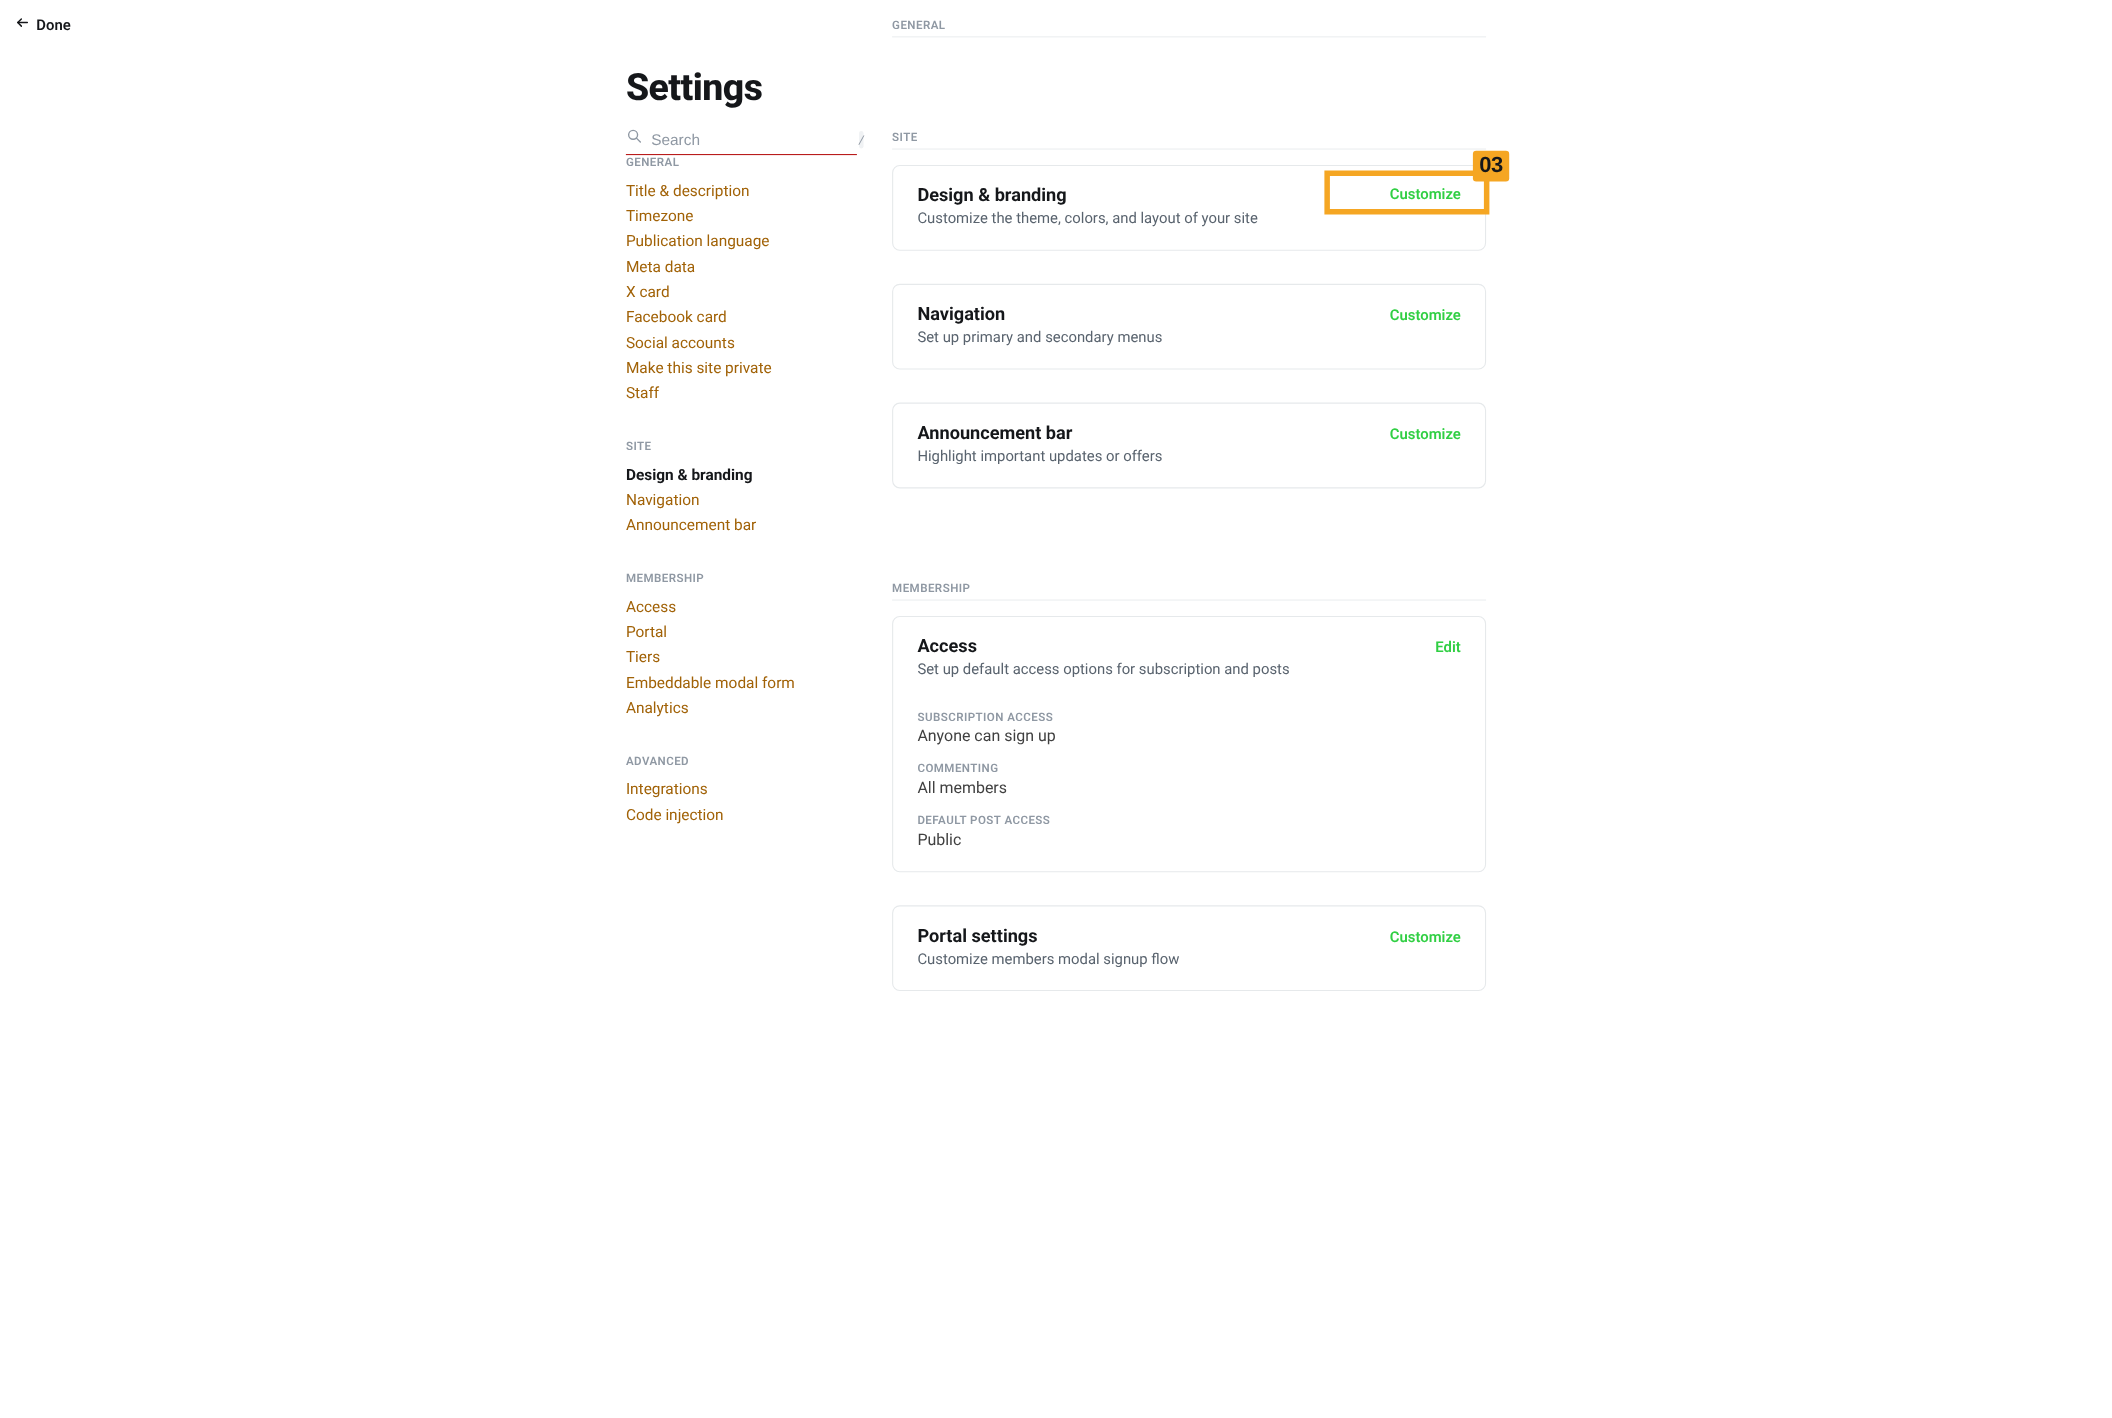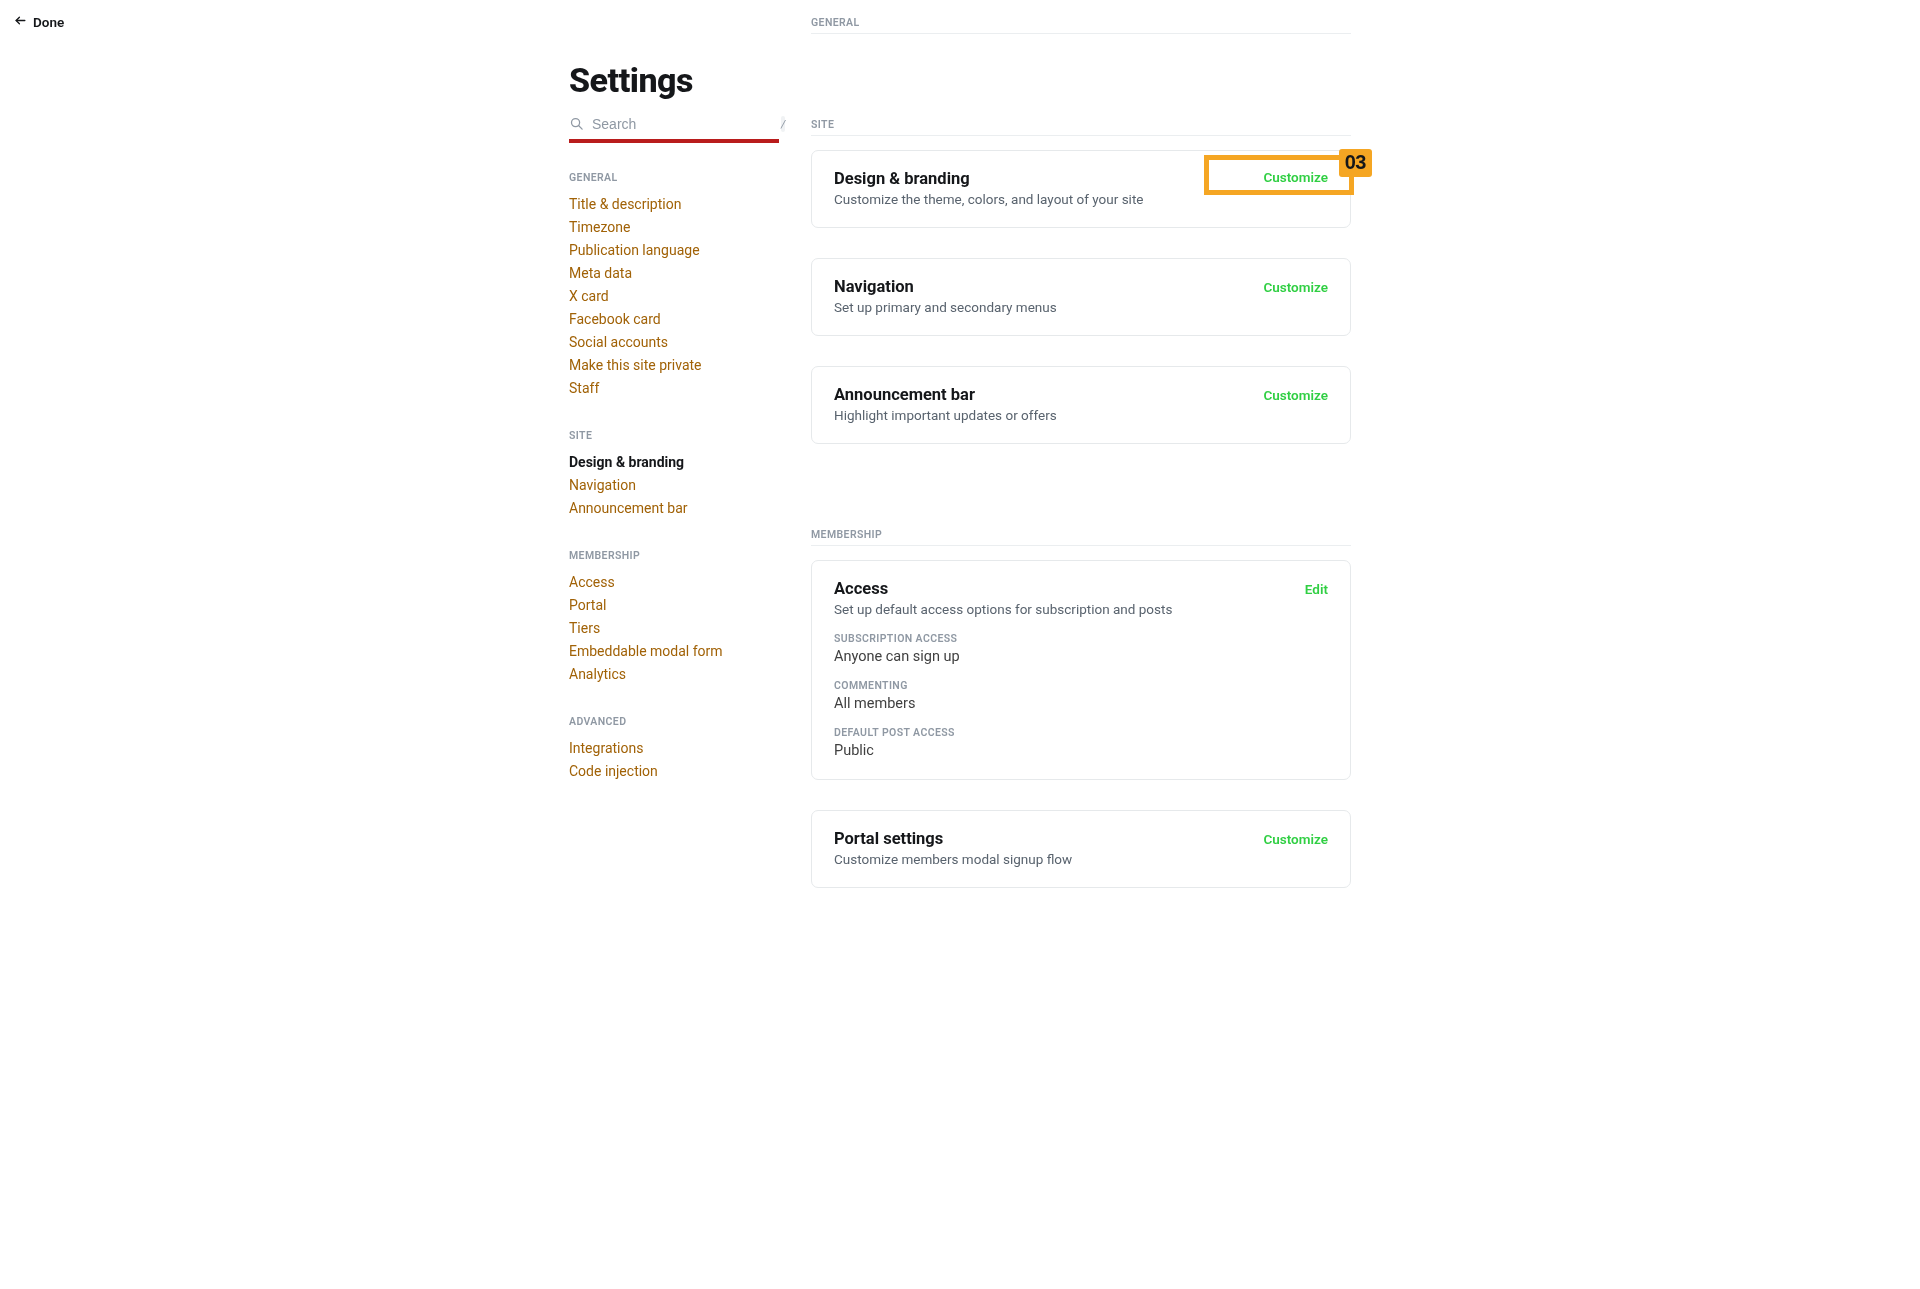--- a/index.html
+++ b/index.html
@@ -39,24 +39,23 @@
   
   .sidebar { width: 210px; flex: 0 0 210px; }
   .sidebar h1 {
     font-size: 34px;
     font-weight: 800;
     letter-spacing: -0.5px;
     margin-bottom: 12px;
   }
   .search-wrap {
     display: flex;
-    align-items: flex-start;
-    border-bottom: 4px solid #b91c1c;
+    align-items: flex-end;
+    border-bottom: 1px solid #b91c1c;
     padding: 4px 0 5px 0;
-    margin-bottom: 28px;
     gap: 8px;
   }
   .search-wrap svg { width: 15px; height: 15px; color: #8f98a3; flex: 0 0 auto; }
   .search-wrap input {
     border: none;
     outline: none;
     font-size: 14px;
     flex: 1;
     color: #15171a;
     background: transparent;
@@ -139,21 +138,21 @@
   }
   .card-action {
     font-size: 13.5px;
     font-weight: 600;
     color: #30cf43;
     cursor: pointer;
     white-space: nowrap;
     padding-top: 2px;
   }
 
-  .card-body { margin-top: 15px; }
+  .card-body { margin-top: 28px; }
   .field { margin-top: 14px; }
   .field:first-child { margin-top: 14px; }
   .field-label {
     font-size: 10.5px;
     font-weight: 600;
     letter-spacing: 0.4px;
     color: #8f98a3;
     text-transform: uppercase;
     margin-bottom: 3px;
   }
@@ -256,21 +255,21 @@
 
         <div class="card" style="position:relative;">
           <div class="card-header">
             <div>
               <div class="card-title">Design &amp; branding</div>
               <div class="card-desc">Customize the theme, colors, and layout of your site</div>
             </div>
             <div style="position:relative;">
               <span class="card-action">Customize</span>
               <div class="highlight-box" style="top:-14px; right:-26px; width:150px; height:40px;"></div>
-              <div class="highlight-tag" style="top:-32px; right:-44px;margin-top:12px;">03</div>
+              <div class="highlight-tag" style="top:-32px; right:-44px;">03</div>
             </div>
           </div>
         </div>
 
         <div class="card">
           <div class="card-header">
             <div>
               <div class="card-title">Navigation</div>
               <div class="card-desc">Set up primary and secondary menus</div>
             </div>

